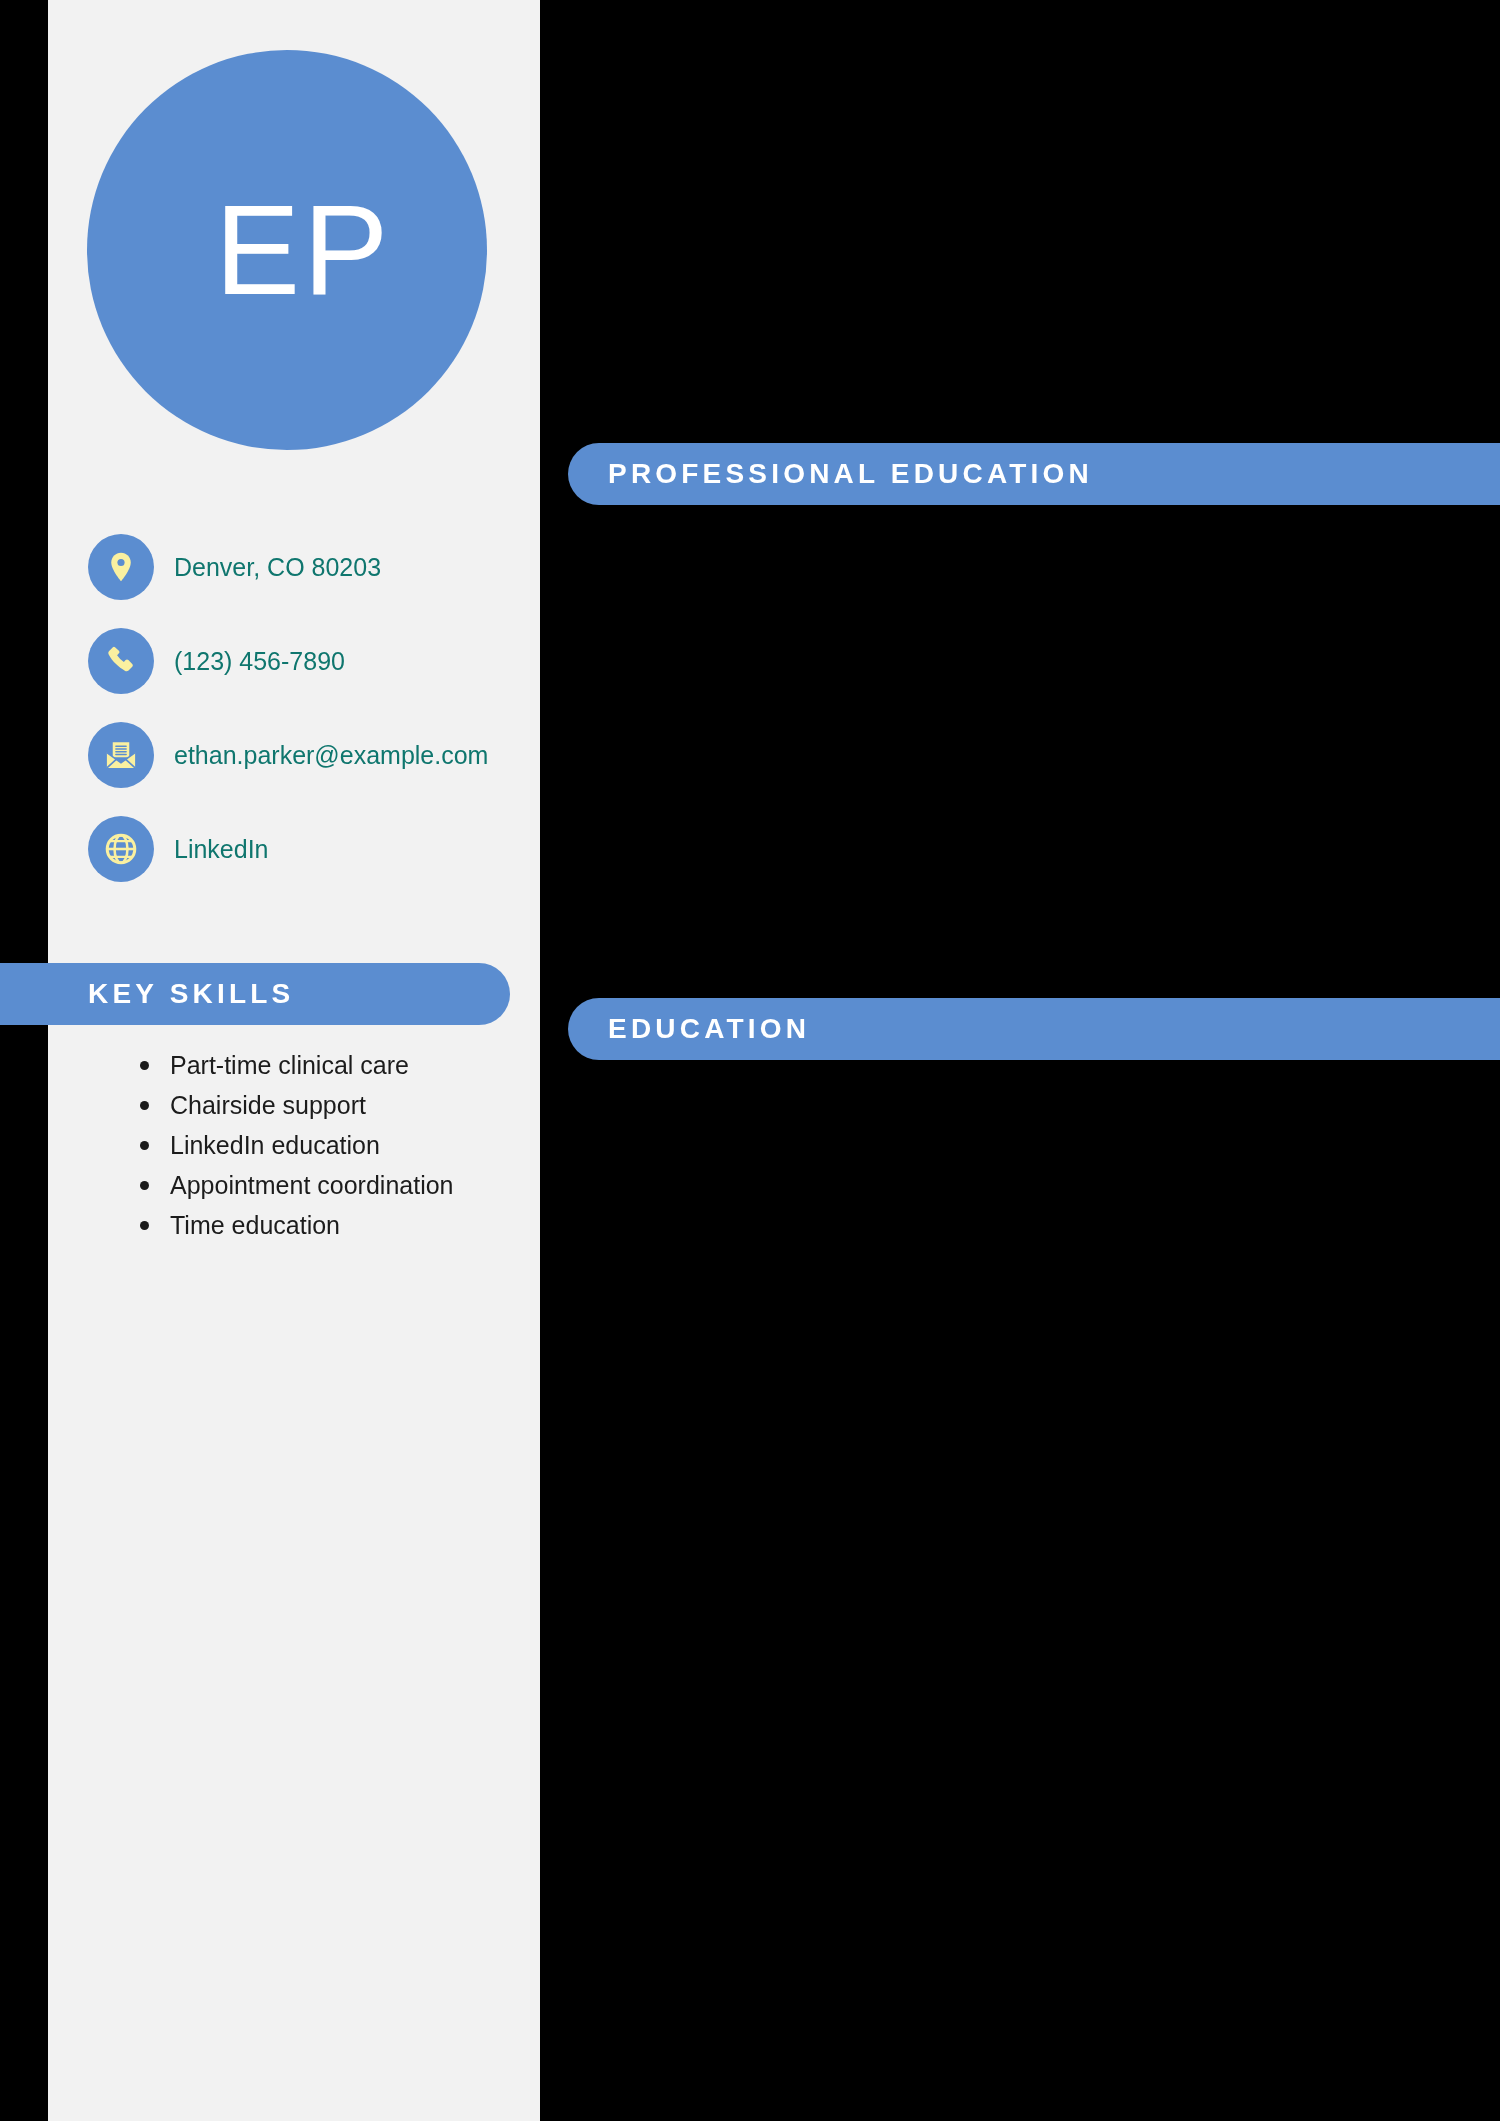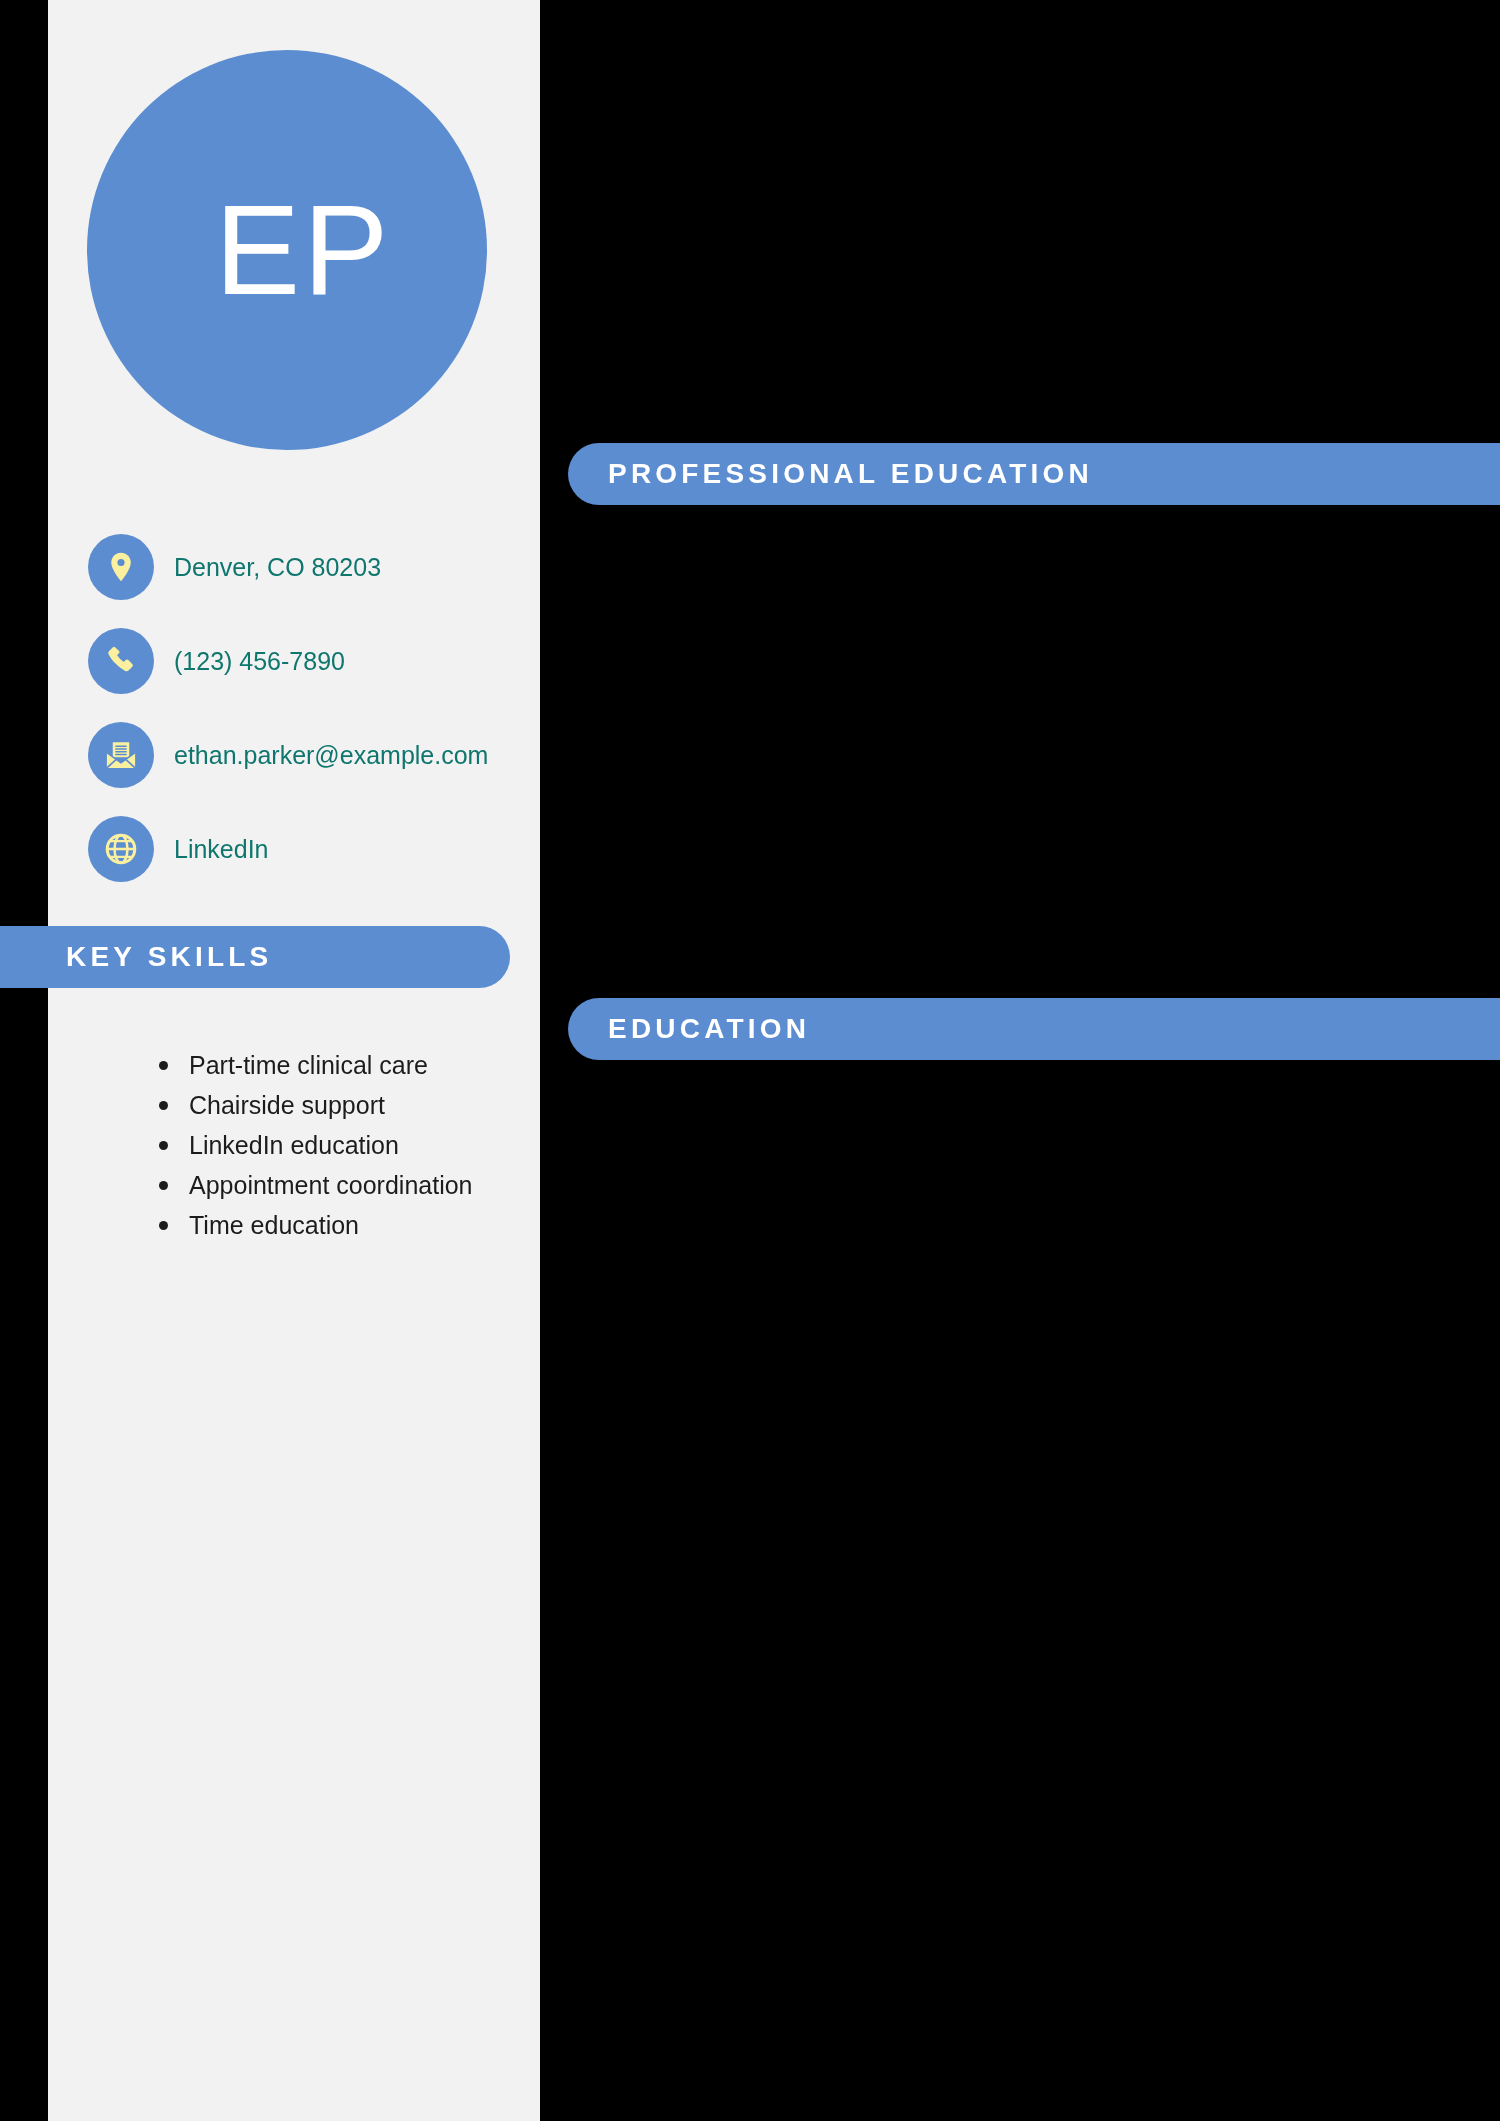--- a/index.html
+++ b/index.html
@@ -105,46 +105,45 @@
     font-size: 28px;
     font-weight: bold;
     letter-spacing: 4.2px;
     font-family: "Liberation Sans", sans-serif;
     white-space: nowrap;
   }
 
   
   .banner-skills {
     left: 0;
-    top: 926px;
+    top: 963px;
     width: 510px;
     border-top-right-radius: 31px;
     border-bottom-right-radius: 31px;
-    padding-left: 66px;
+    padding-left: 88px;
   }
 
   
   .banner-right {
     left: 568px;
     width: 960px;
     border-top-left-radius: 31px;
     border-bottom-left-radius: 31px;
     padding-left: 40px;
   }
   .banner-experience { top: 443px; }
   .banner-education  { top: 998px; }
 
   
   .skills-list {
     position: absolute;
     left: 48px;
     top: 1045px;
     width: 492px;
     list-style: none;
-    padding-left: 19px;
   }
   .skill-item {
     position: relative;
     padding-left: 122px;
     font-size: 25px;
     color: #1c1c1c;
     line-height: 40px;
     font-family: "Liberation Sans", sans-serif;
     white-space: nowrap;
   }

